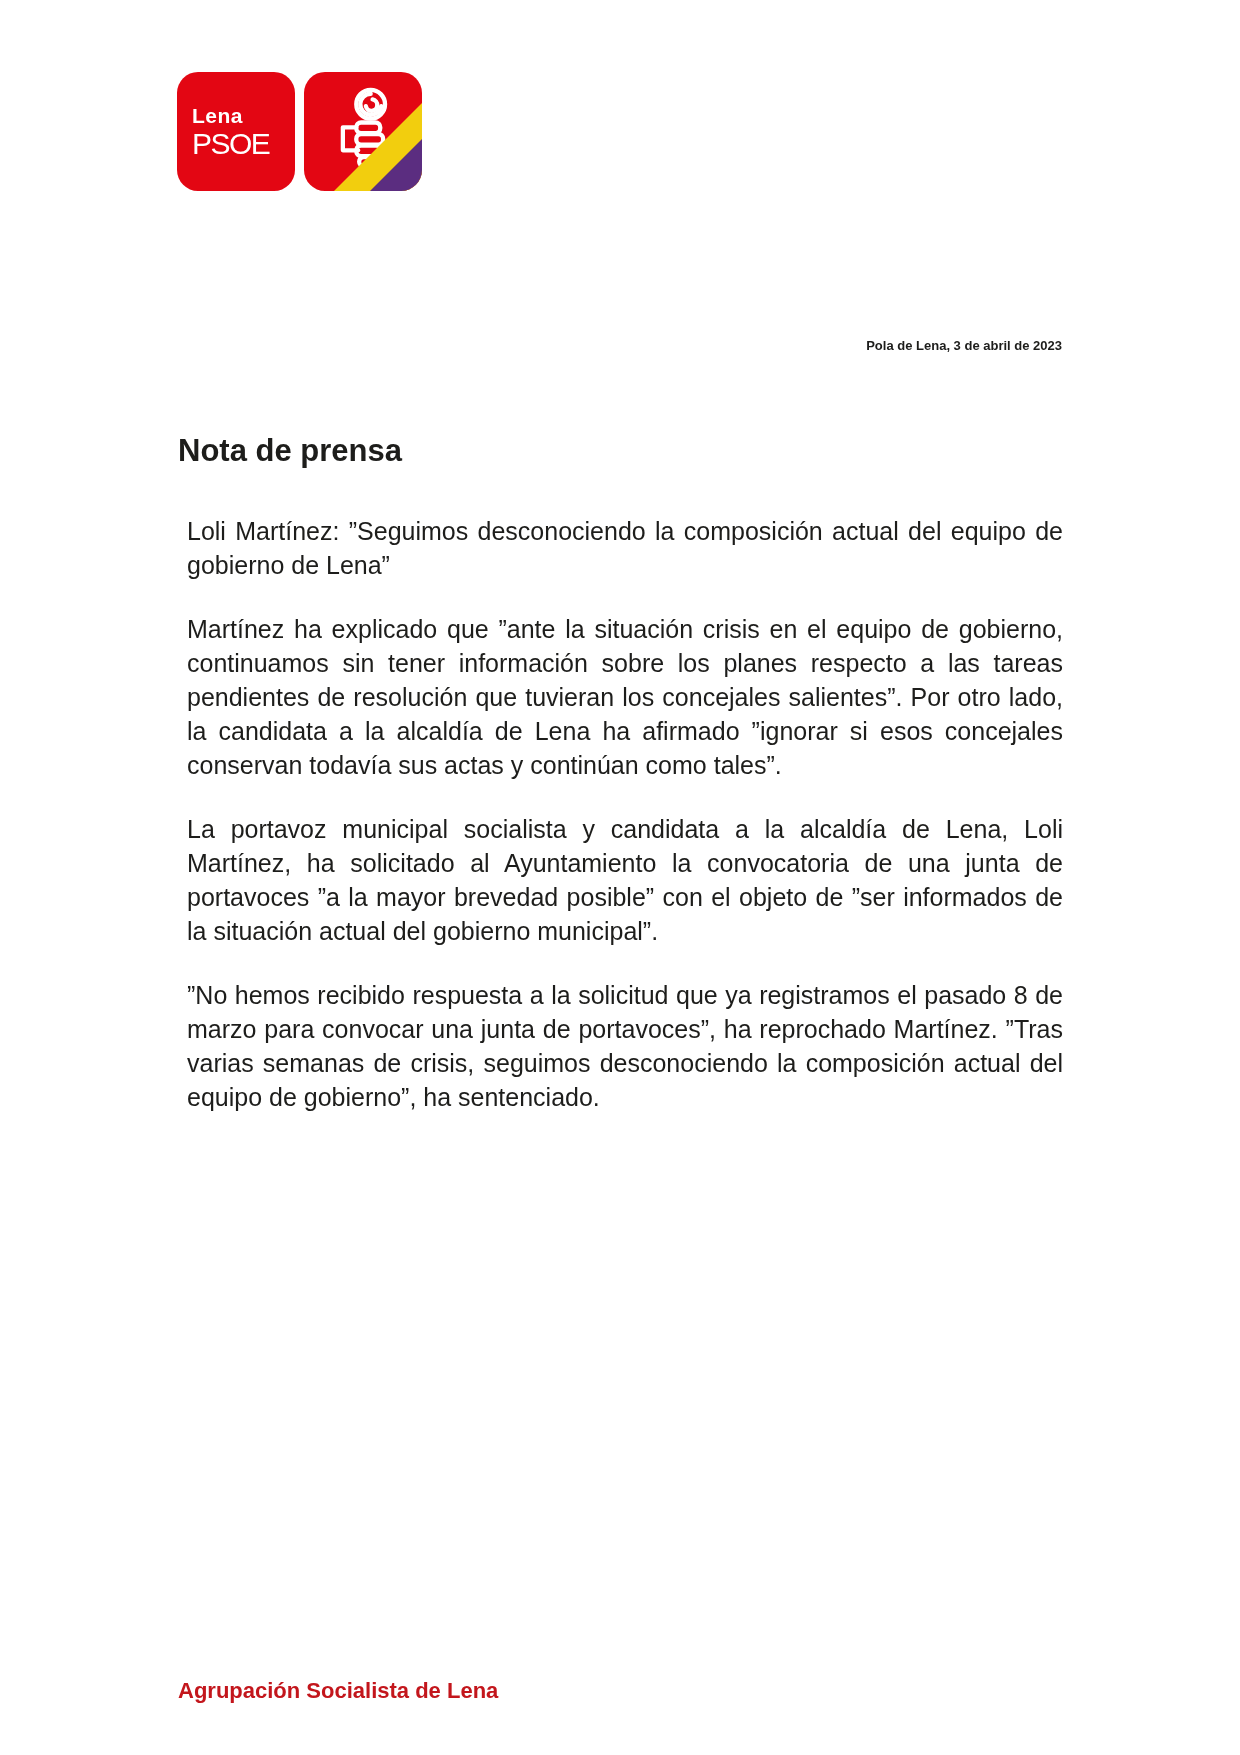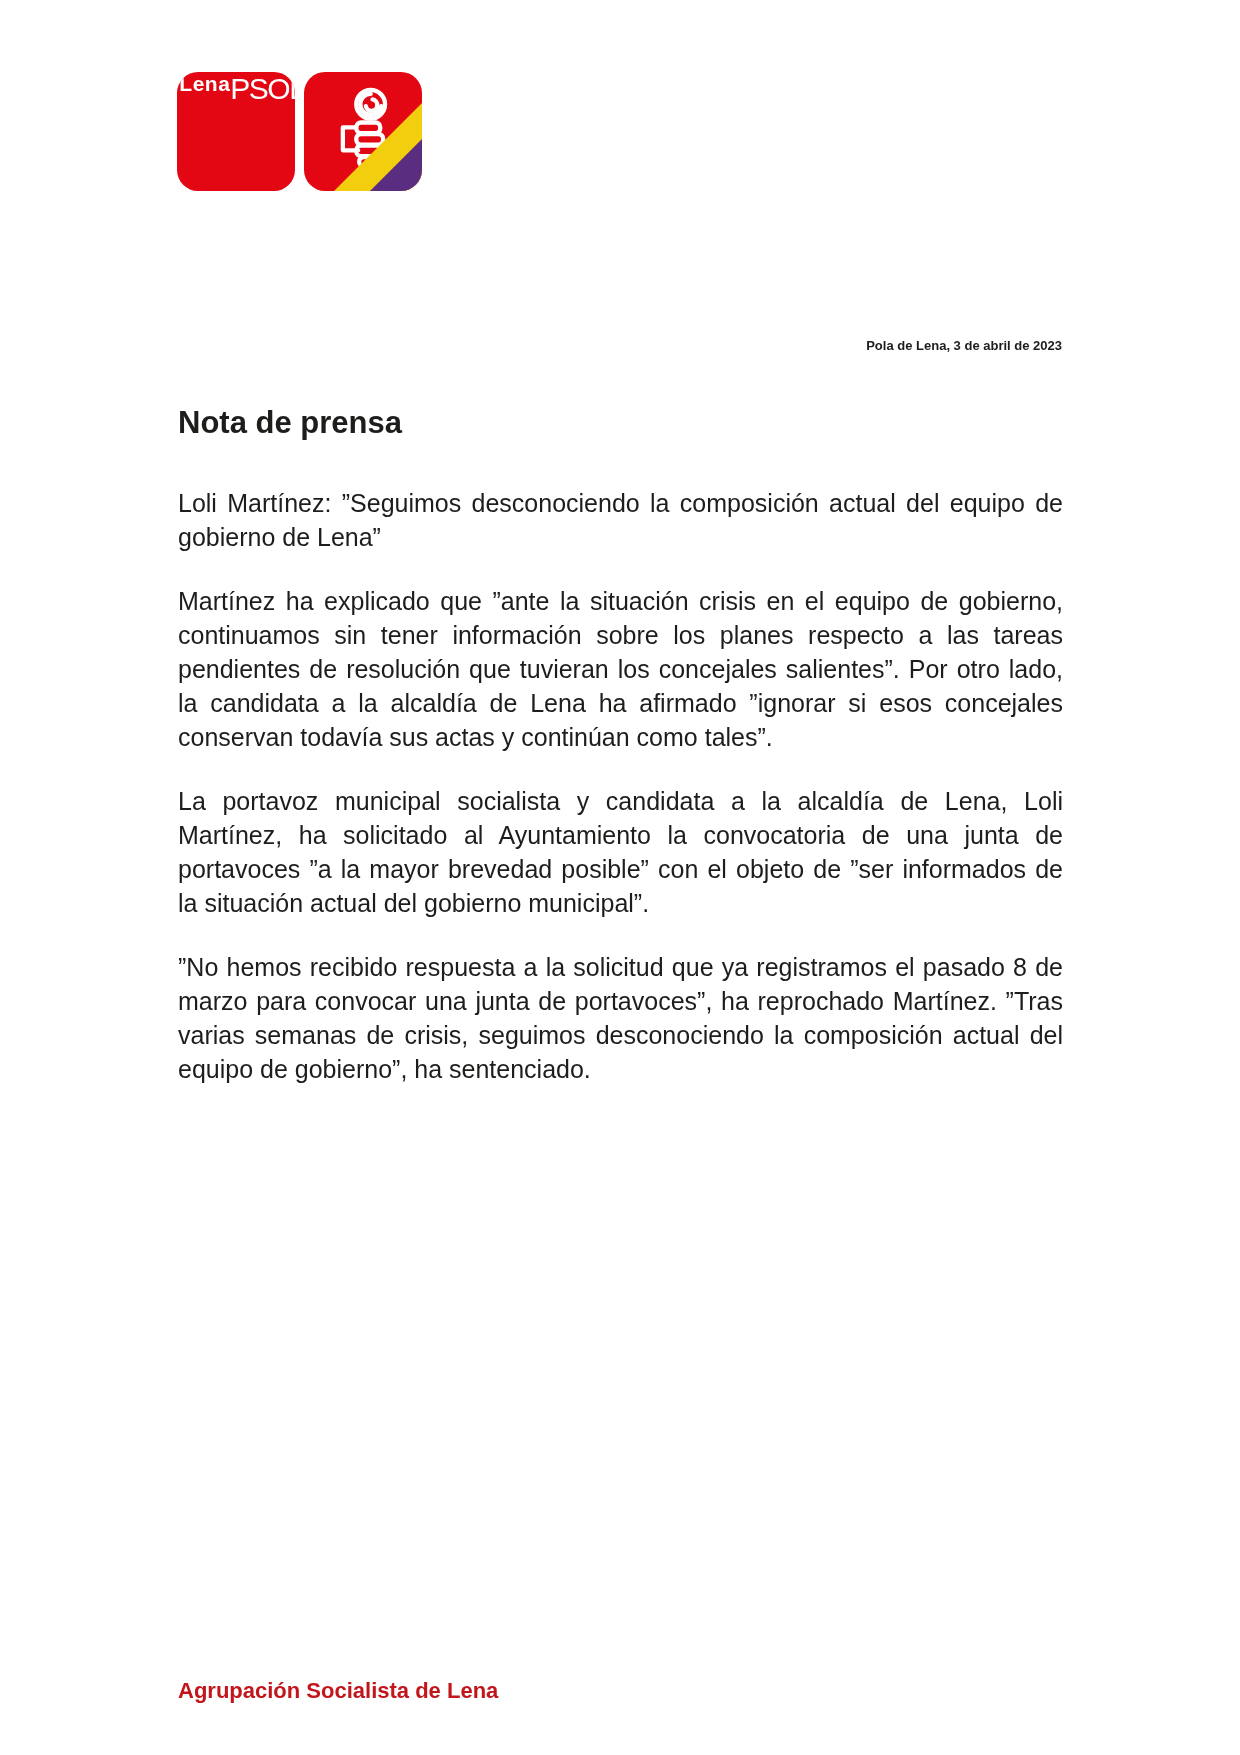--- a/index.html
+++ b/index.html
@@ -29,21 +29,21 @@
     width: 118px;
     height: 119px;
     background: #E30613;
     border-radius: 21px;
     box-sizing: border-box;
     position: relative;
     overflow: hidden;
   }
   .logo-text-box {
     display: flex;
-    flex-direction: row;
+    flex-direction: column;
     justify-content: center;
     padding-left: 15px;
     color: #ffffff;
   }
   .logo-lena {
     font-size: 21px;
     font-weight: 600;
     letter-spacing: 0.5px;
     line-height: 1.1;
   }
@@ -86,36 +86,36 @@
     text-align: right;
     font-size: 13px;
     font-weight: 700;
     color: #1d1d1b;
   }
 
   
   .content {
     position: absolute;
     left: 178px;
-    top: 404px;
+    top: 432px;
     width: 885px;
   }
   .content h1 {
     font-size: 31px;
     line-height: 38px;
     font-weight: 700;
     margin: 0 0 44px 0;
     color: #1d1d1b;
   }
   .content p {
     font-size: 25px;
     line-height: 34px;
     font-weight: 400;
     text-align: justify;
-    margin: 0 0 30px 0;
+    margin: 0 0 30px 9px;
     color: #1d1d1b;
   }
 
   
   .footer {
     position: absolute;
     left: 178px;
     top: 1650px;
     width: 884px;
     margin-top: 28px;

